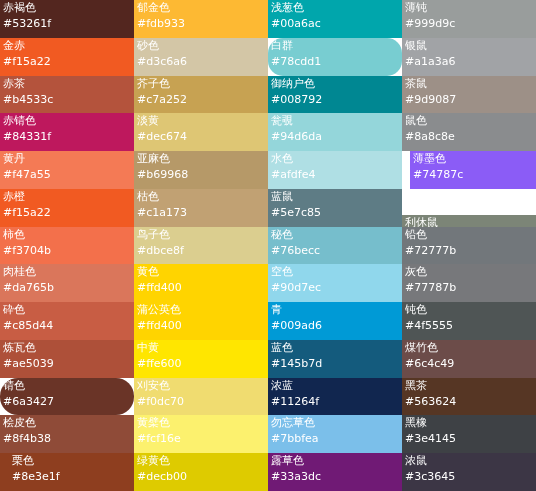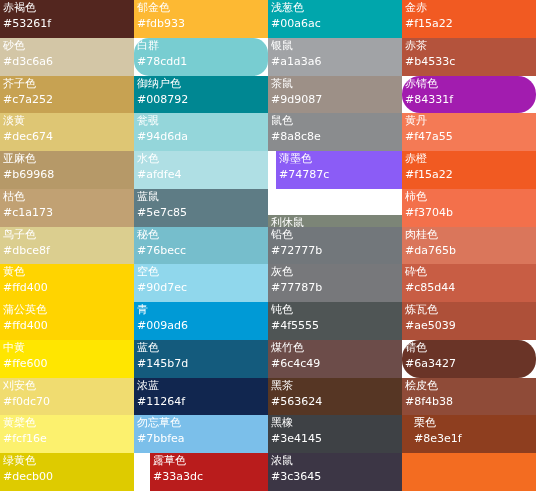--- a/index.html
+++ b/index.html
@@ -56,20 +56,24 @@
       <div class="swatch-hex">#53261f</div>
     </div>
     <div class="swatch light-text" style="background-color: rgb(253, 185, 51);">
       <div class="swatch-name">郁金色</div>
       <div class="swatch-hex">#fdb933</div>
     </div>
     <div class="swatch light-text" style="background-color: rgb(0, 166, 172);">
       <div class="swatch-name">浅葱色</div>
       <div class="swatch-hex">#00a6ac</div>
     </div>
+    <div class="swatch light-text" style="background-color: rgb(153, 157, 156);">
+      <div class="swatch-name">薄钝</div>
+      <div class="swatch-hex">#999d9c</div>
+    </div>
     <div class="swatch light-text" style="background-color: rgb(241, 90, 34);">
       <div class="swatch-name">金赤</div>
       <div class="swatch-hex">#f15a22</div>
     </div>
     <div class="swatch light-text" style="background-color: rgb(211, 198, 166);">
       <div class="swatch-name">砂色</div>
       <div class="swatch-hex">#d3c6a6</div>
     </div>
     <div class="swatch light-text" style="background-color: rgb(120, 205, 209); border-radius: 15px;">
       <div class="swatch-name">白群</div>
@@ -88,21 +92,21 @@
       <div class="swatch-hex">#c7a252</div>
     </div>
     <div class="swatch light-text" style="background-color: rgb(0, 135, 146);">
       <div class="swatch-name">御纳户色</div>
       <div class="swatch-hex">#008792</div>
     </div>
     <div class="swatch light-text" style="background-color: rgb(157, 144, 135);">
       <div class="swatch-name">茶鼠</div>
       <div class="swatch-hex">#9d9087</div>
     </div>
-    <div class="swatch light-text" style="background-color: #a21caf; border-radius: 18px;">
+    <div class="swatch light-text" style="background-color: #be185d;">
       <div class="swatch-name">赤锖色</div>
       <div class="swatch-hex">#84331f</div>
     </div>
     <div class="swatch light-text" style="background-color: rgb(222, 198, 116);">
       <div class="swatch-name">淡黄</div>
       <div class="swatch-hex">#dec674</div>
     </div>
     <div class="swatch light-text" style="background-color: rgb(148, 214, 218);">
       <div class="swatch-name">瓮覗</div>
       <div class="swatch-hex">#94d6da</div>
@@ -240,21 +244,21 @@
       <div class="swatch-hex">#3e4145</div>
     </div>
     <div class="swatch light-text" style="background-color: rgb(142, 62, 31); padding-left: 12px;">
       <div class="swatch-name">栗色</div>
       <div class="swatch-hex">#8e3e1f</div>
     </div>
     <div class="swatch light-text" style="background-color: rgb(222, 203, 0);">
       <div class="swatch-name">绿黄色</div>
       <div class="swatch-hex">#decb00</div>
     </div>
-    <div class="swatch light-text" style="background-color: #b91c1c; margin-left: 16px;">
+    <div class="swatch light-text" style="background-color: #701a75;">
       <div class="swatch-name">露草色</div>
       <div class="swatch-hex">#33a3dc</div>
     </div>
     <div class="swatch light-text" style="background-color: rgb(60, 54, 69);">
       <div class="swatch-name">浓鼠</div>
       <div class="swatch-hex">#3c3645</div>
     </div>
     <div class="swatch light-text" style="background-color: rgb(243, 108, 33);"></div>
     <div class="swatch light-text" style="background-color: rgb(203, 197, 71);"></div>
     <div class="swatch light-text" style="background-color: rgb(34, 143, 189);"></div>

